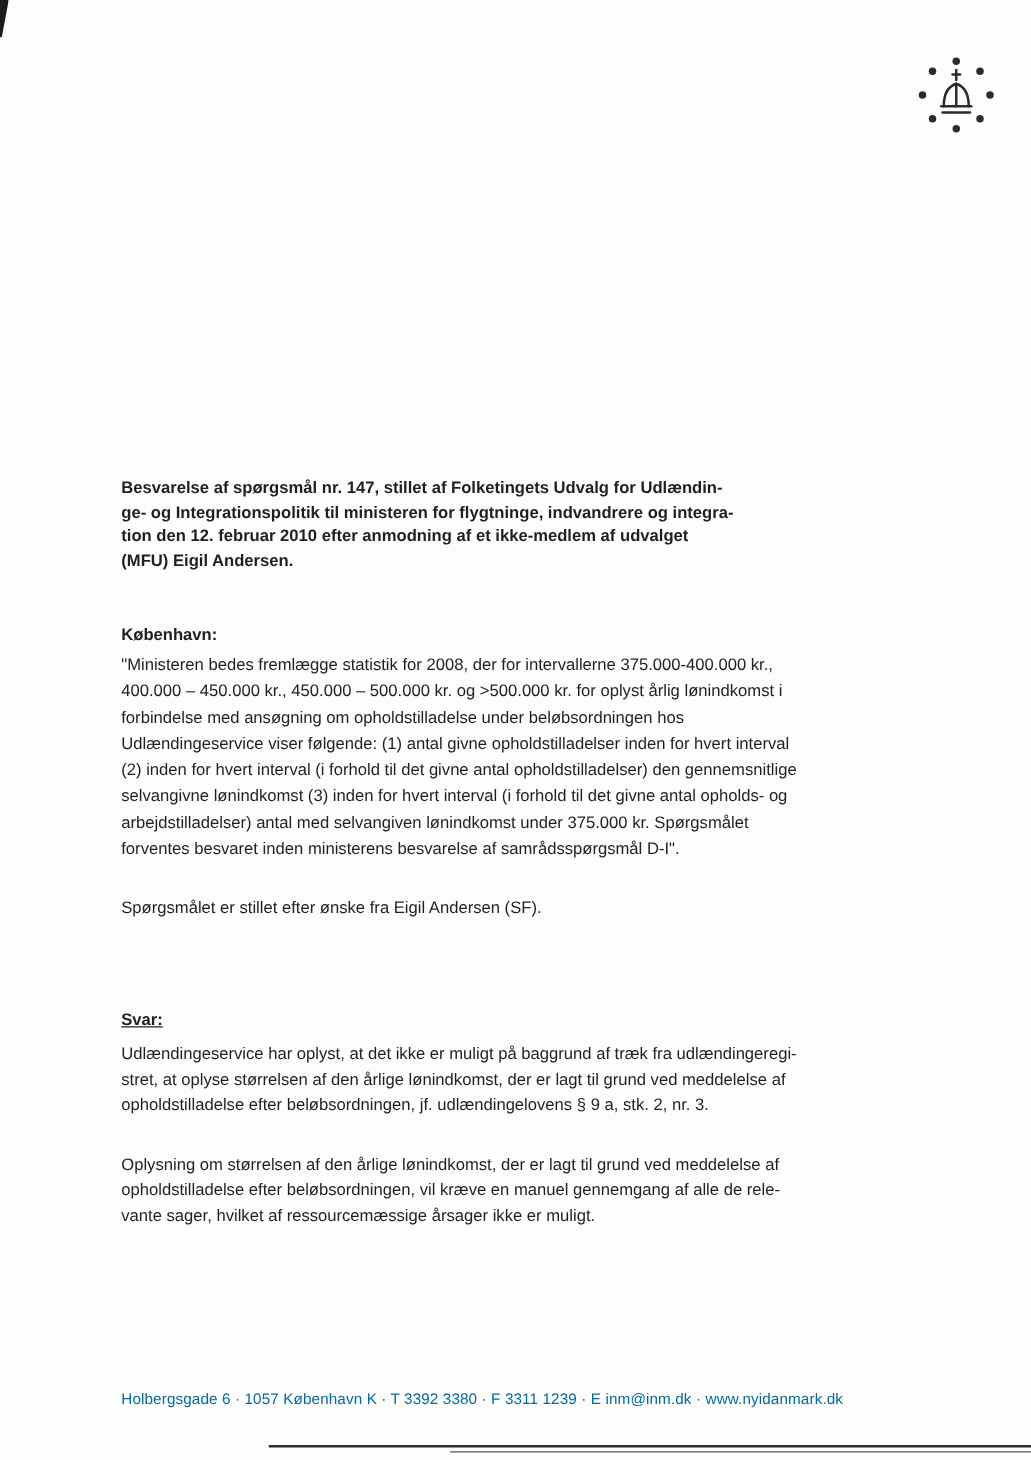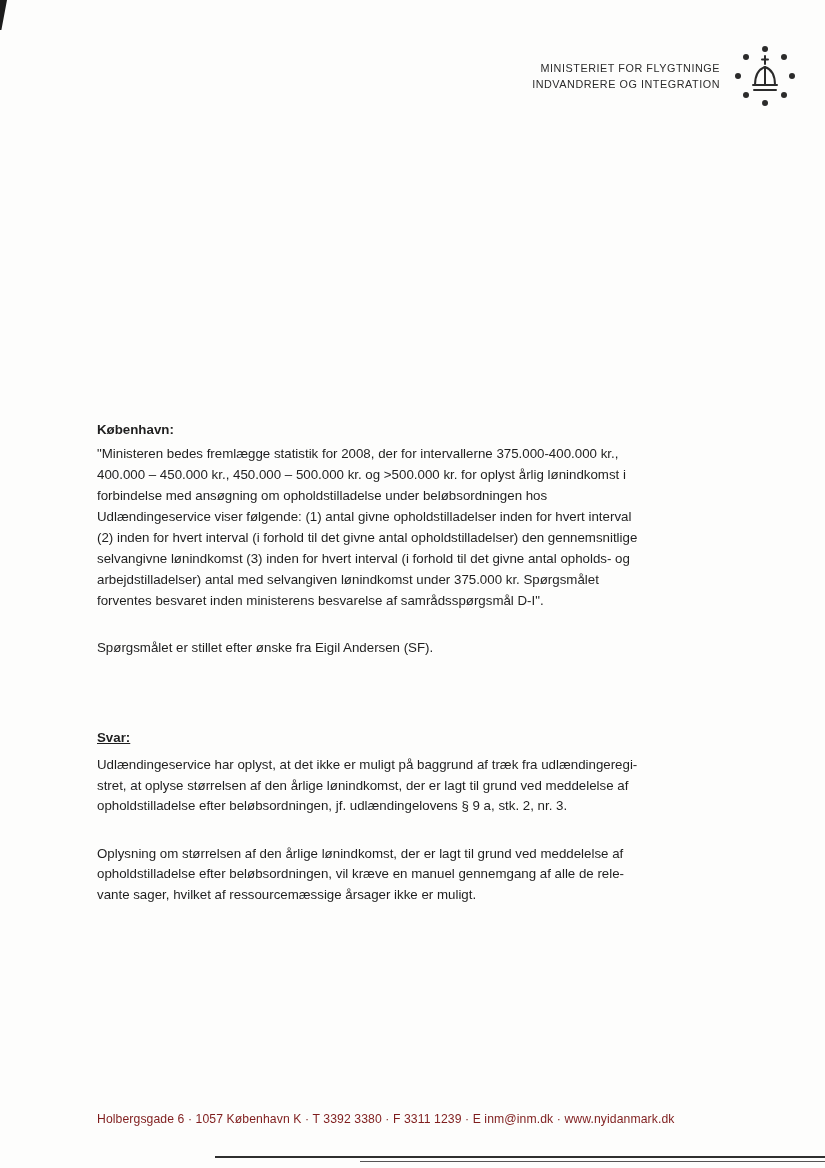--- a/index.html
+++ b/index.html
@@ -57,42 +57,40 @@
   .q-text {
     white-space:pre-line; line-height:21px; margin-top:4px;
   }
   .q-note { margin-top:27px; line-height:20px; }
   .a-heading { margin-top:70px;text-decoration:underline; }
   .a-p1 { white-space:pre-line; line-height:20.5px; margin-top:8px; }
   .a-p2 { white-space:pre-line; line-height:20.5px; margin-top:27px; }
   
   .footer {
     position:absolute; left:97px; top:1112px;
-    font-size:12.2px; color:#7f1d1d; letter-spacing:0.1px;
+    font-size:12.2px; color:#0369a1; letter-spacing:0.1px;
   }
   
   .scan-line-1 {
     position:absolute; left:215px; right:0; top:1156px; height:2px;
     background:#2f2f2f;
   }
   .scan-line-2 {
     position:absolute; left:360px; right:0; top:1161px; height:1px;
     background:#555;
   }
 </style>
 </head>
 <body>
 
 <div class="page">
 
   <div class="scan-mark-topleft"></div>
 
   <header class="letterhead">
-    <div class="ministry">MINISTERIET FOR FLYGTNINGE
-INDVANDRERE OG INTEGRATION</div>
     <div class="logo">
       <svg viewBox="0 0 64 64" width="64" height="64" aria-hidden="true">
         <g fill="#2b2b2b">
           <circle cx="32" cy="5" r="3"></circle>
           <circle cx="51" cy="13" r="3"></circle>
           <circle cx="59" cy="32" r="3"></circle>
           <circle cx="51" cy="51" r="3"></circle>
           <circle cx="32" cy="59" r="3"></circle>
           <circle cx="13" cy="51" r="3"></circle>
           <circle cx="5" cy="32" r="3"></circle>
@@ -105,20 +103,24 @@
           <path d="M32 23 v18"></path>
           <path d="M20 41 h24"></path>
           <path d="M21 46 h22"></path>
         </g>
       </svg>
     </div>
   </header>
 
 
   <main class="main">
+    <p class="doc-title">Besvarelse af spørgsmål nr. 147, stillet af Folketingets Udvalg for Udlændin-
+ge- og Integrationspolitik til ministeren for flygtninge, indvandrere og integra-
+tion den 12. februar 2010 efter anmodning af et ikke-medlem af udvalget
+(MFU) Eigil Andersen.</p>
 
     <p class="heading q-heading">København:</p>
 
     <p class="q-text">"Ministeren bedes fremlægge statistik for 2008, der for intervallerne 375.000-400.000 kr.,
 400.000 – 450.000 kr., 450.000 – 500.000 kr. og &gt;500.000 kr. for oplyst årlig lønindkomst i
 forbindelse med ansøgning om opholdstilladelse under beløbsordningen hos
 Udlændingeservice viser følgende: (1) antal givne opholdstilladelser inden for hvert interval
 (2) inden for hvert interval (i forhold til det givne antal opholdstilladelser) den gennemsnitlige
 selvangivne lønindkomst (3) inden for hvert interval (i forhold til det givne antal opholds- og
 arbejdstilladelser) antal med selvangiven lønindkomst under 375.000 kr. Spørgsmålet

